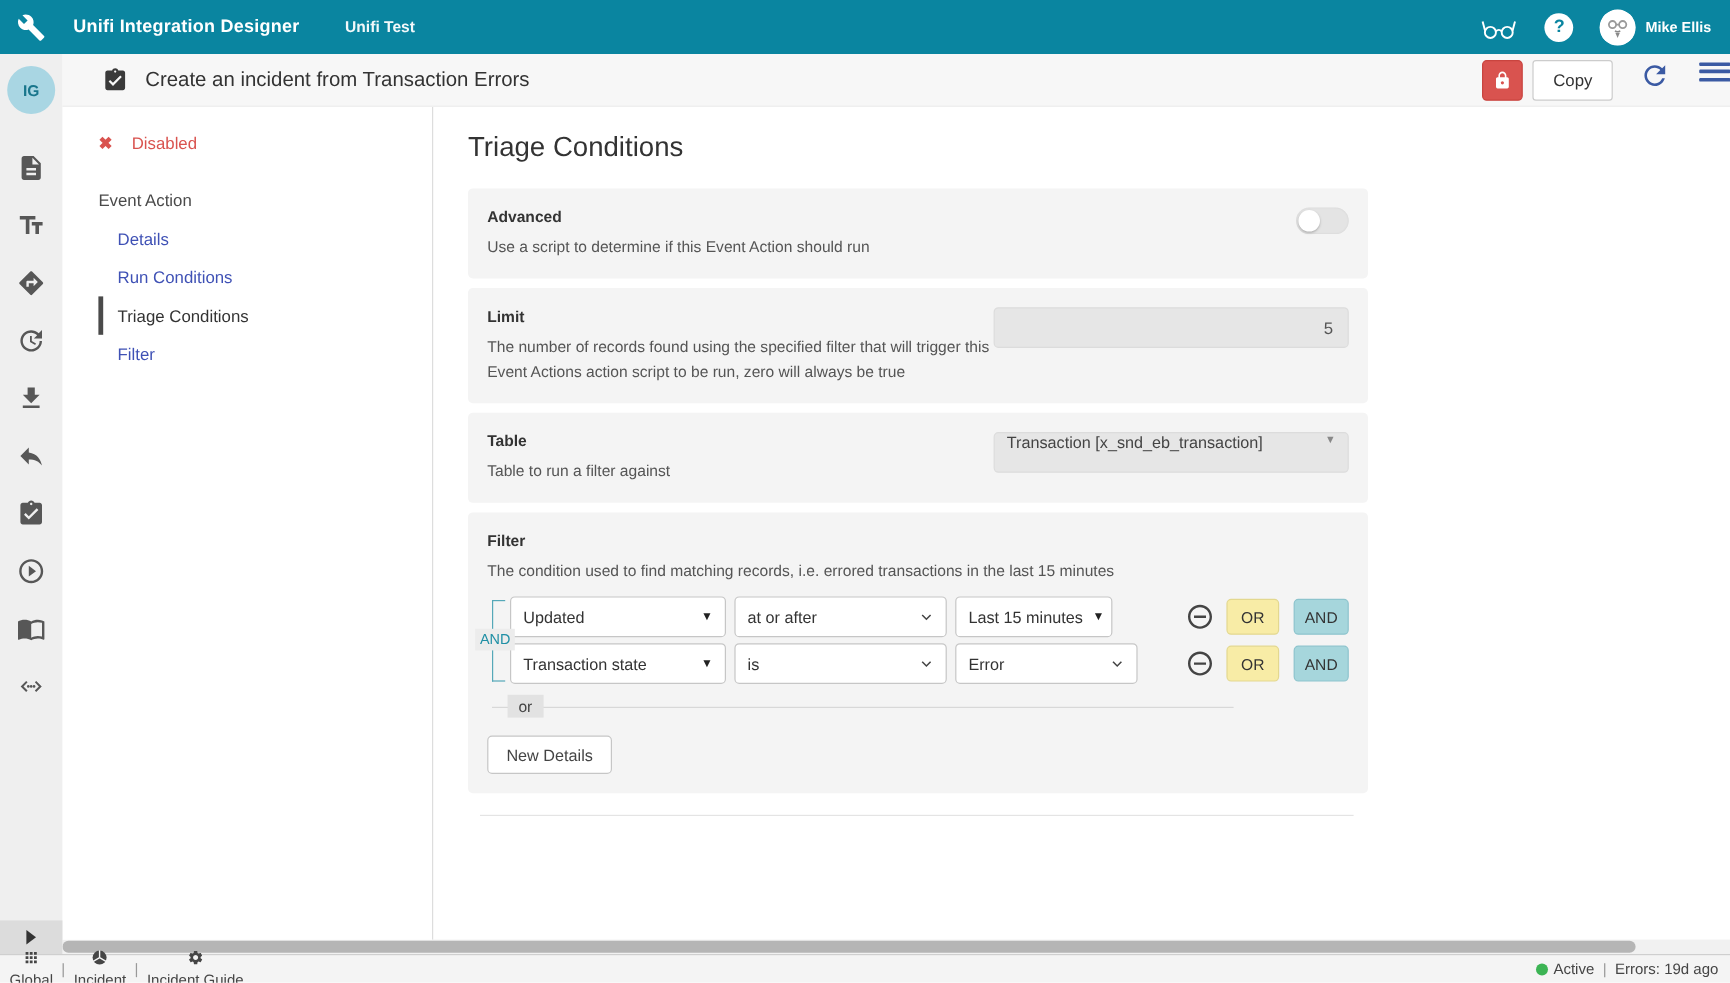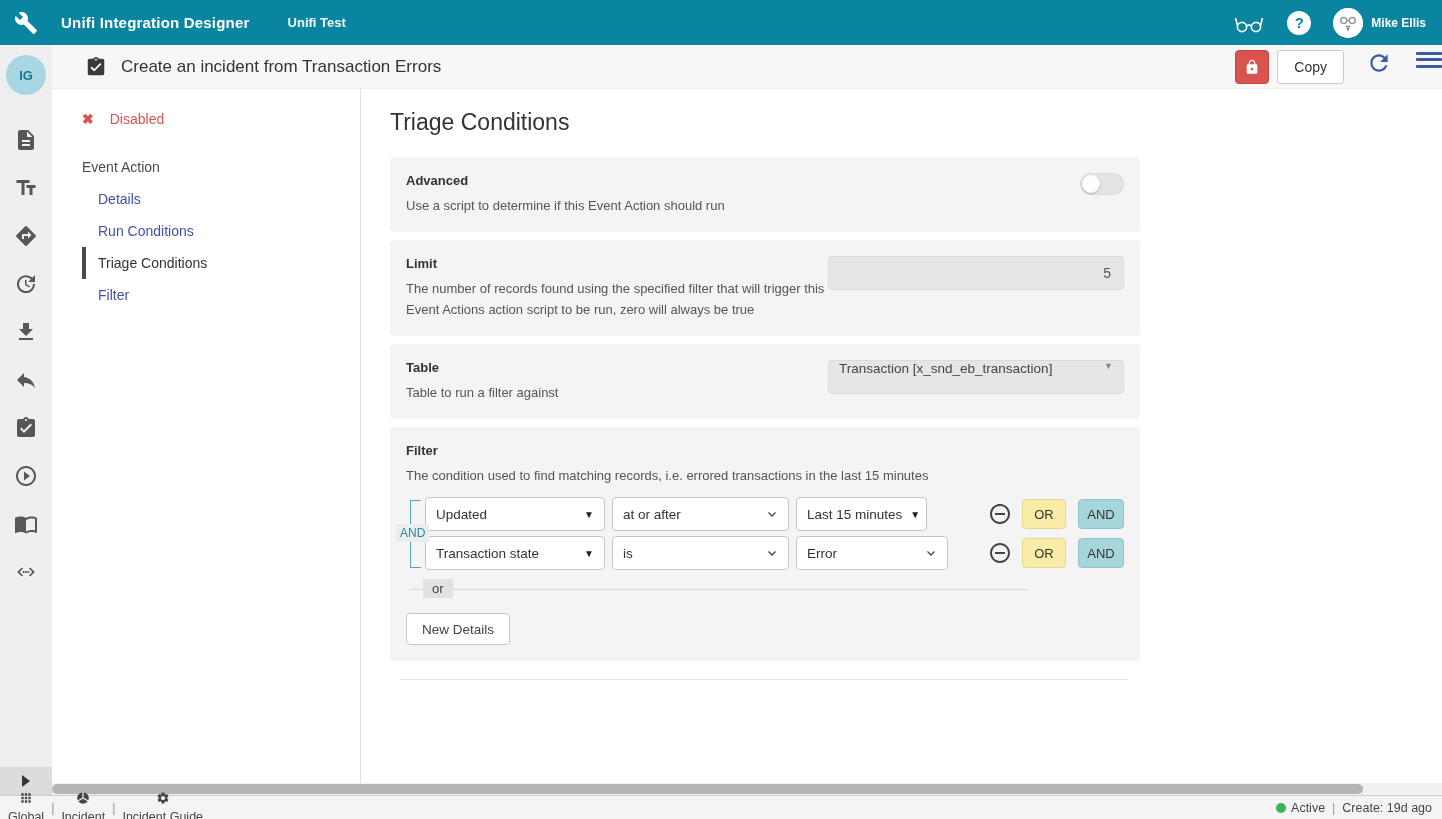--- a/index.html
+++ b/index.html
@@ -418,15 +418,15 @@
       <svg viewBox="0 0 24 24" fill="currentColor" width="14" height="14">
           <path d="M19.14 12.94c.04-.3.06-.61.06-.94 0-.32-.02-.64-.07-.94l2.03-1.58c.18-.14.23-.41.12-.61l-1.92-3.32c-.12-.22-.37-.29-.59-.22l-2.39.96c-.5-.38-1.03-.7-1.62-.94l-.36-2.54c-.04-.24-.24-.41-.48-.41h-3.84c-.24 0-.43.17-.47.41l-.36 2.54c-.59.24-1.13.57-1.62.94l-2.39-.96c-.22-.08-.47 0-.59.22L2.74 8.87c-.12.21-.08.47.12.61l2.03 1.58c-.05.3-.09.63-.09.94s.02.64.07.94l-2.03 1.58c-.18.14-.23.41-.12.61l1.92 3.32c.12.22.37.29.59.22l2.39-.96c.5.38 1.03.7 1.62.94l.36 2.54c.05.24.24.41.48.41h3.84c.24 0 .44-.17.47-.41l.36-2.54c.59-.24 1.13-.56 1.62-.94l2.39.96c.22.08.47 0 .59-.22l1.92-3.32c.12-.22.07-.47-.12-.61l-2.01-1.58zM12 15.6c-1.98 0-3.6-1.62-3.6-3.6s1.62-3.6 3.6-3.6 3.6 1.62 3.6 3.6-1.62 3.6-3.6 3.6z"></path>
         </svg>
     </span>
     <span>Incident Guide</span>
   </span>
   <div class="sb-right">
     <span class="green-dot"></span>
     <span>Active</span>
     <span class="sb-sep">|</span>
-    <span>Create: 19d ago</span>
+    <span>Errors: 19d ago</span>
   </div>
 </footer>
 
 </body></html>

